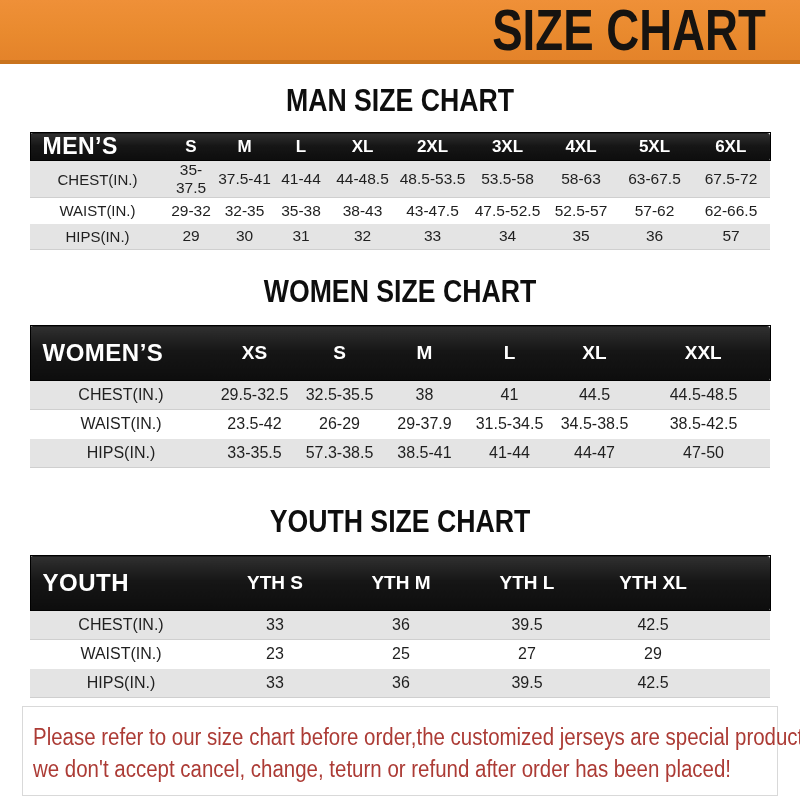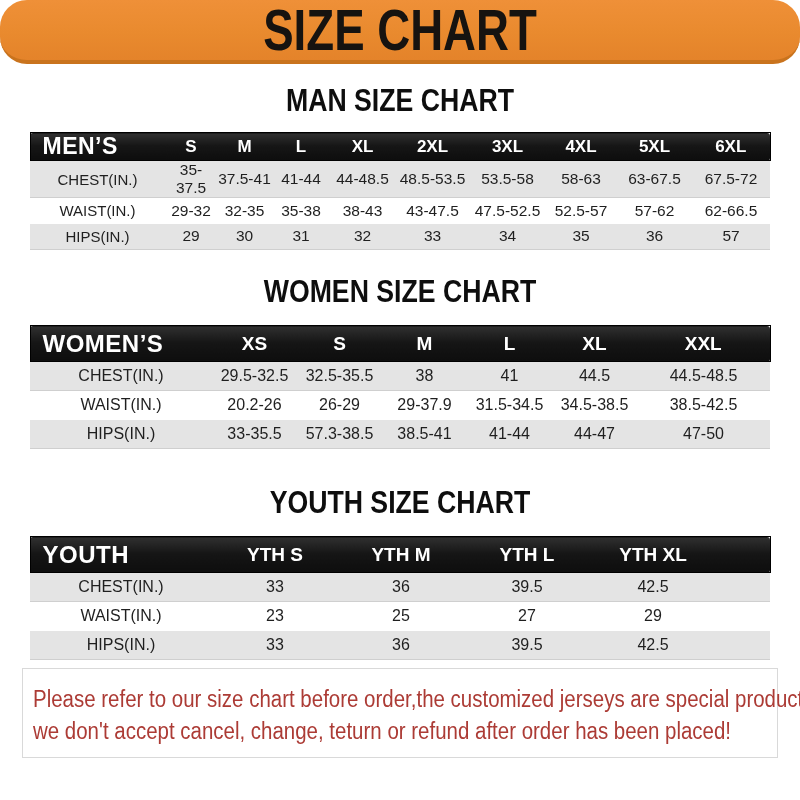--- a/index.html
+++ b/index.html
@@ -9,21 +9,21 @@
     background: #ffffff;
     font-family: "Liberation Sans", sans-serif;
     color: #1b1b1b;
   }
 
   
   .banner {
     width: 800px; height: 64px;
     background: linear-gradient(180deg, #ef9038 0%, #e98a2e 55%, #e4832a 100%);
     border-bottom: 4px solid #c9731d;
-    display: flex; align-items: center; justify-content: center; border-radius: 27px;
+    display: flex; align-items: center; justify-content: flex-end;
   }
   .banner h1 {
     margin: 0; line-height: 1;
     font-size: 57px; font-weight: bold; color: #161310;
     transform: scaleX(0.80);
     letter-spacing: 0px; white-space: nowrap;
   }
 
   
   h2.section-heading {
@@ -47,21 +47,21 @@
     font-size: 17px; padding: 0;
     border-top: 1px solid #000; border-bottom: 1px solid #000;
   }
   tr.head th:first-child  { border-radius: 3px 0 0 3px; border-left: 1px solid #000; }
   tr.head th:last-child   { border-radius: 0 3px 3px 0; border-right: 1px solid #000; margin-top: 16px; }
   tr.head th.lbl {
     text-align: left; padding-left: 12px;
     font-size: 23px; letter-spacing: 0.5px;
   }
   .sec-men   tr.head th { height: 17px; }
-  .sec-women tr.head th, .sec-youth tr.head th { height: 36px; font-size: 19px; }
+  .sec-women tr.head th, .sec-youth tr.head th { height: 55px; font-size: 19px; }
   .sec-women tr.head th.lbl, .sec-youth tr.head th.lbl { font-size: 24px; }
 
   tbody td {
     text-align: center; padding: 0;
     font-size: 15.5px; color: #1f1f1f; height: 26px;
   }
   tbody td.lbl { font-size: 15px; }
   .sec-women tbody td, .sec-youth tbody td { height: 29px; font-size: 16px; }
   tbody tr:nth-child(odd) td { background: #e4e4e4; border-bottom: 1px solid #cfcfcf; }
 
@@ -186,21 +186,21 @@
             <td class="lbl">CHEST(IN.)</td>
             <td>29.5-32.5</td>
             <td>32.5-35.5</td>
             <td>38</td>
             <td>41</td>
             <td>44.5</td>
             <td>44.5-48.5</td>
           </tr>
           <tr>
             <td class="lbl">WAIST(IN.)</td>
-            <td>20.2-26</td>
+            <td>23.5-42</td>
             <td>26-29</td>
             <td>29-37.9</td>
             <td>31.5-34.5</td>
             <td>34.5-38.5</td>
             <td>38.5-42.5</td>
           </tr>
           <tr>
             <td class="lbl">HIPS(IN.)</td>
             <td>33-35.5</td>
             <td>57.3-38.5</td>

